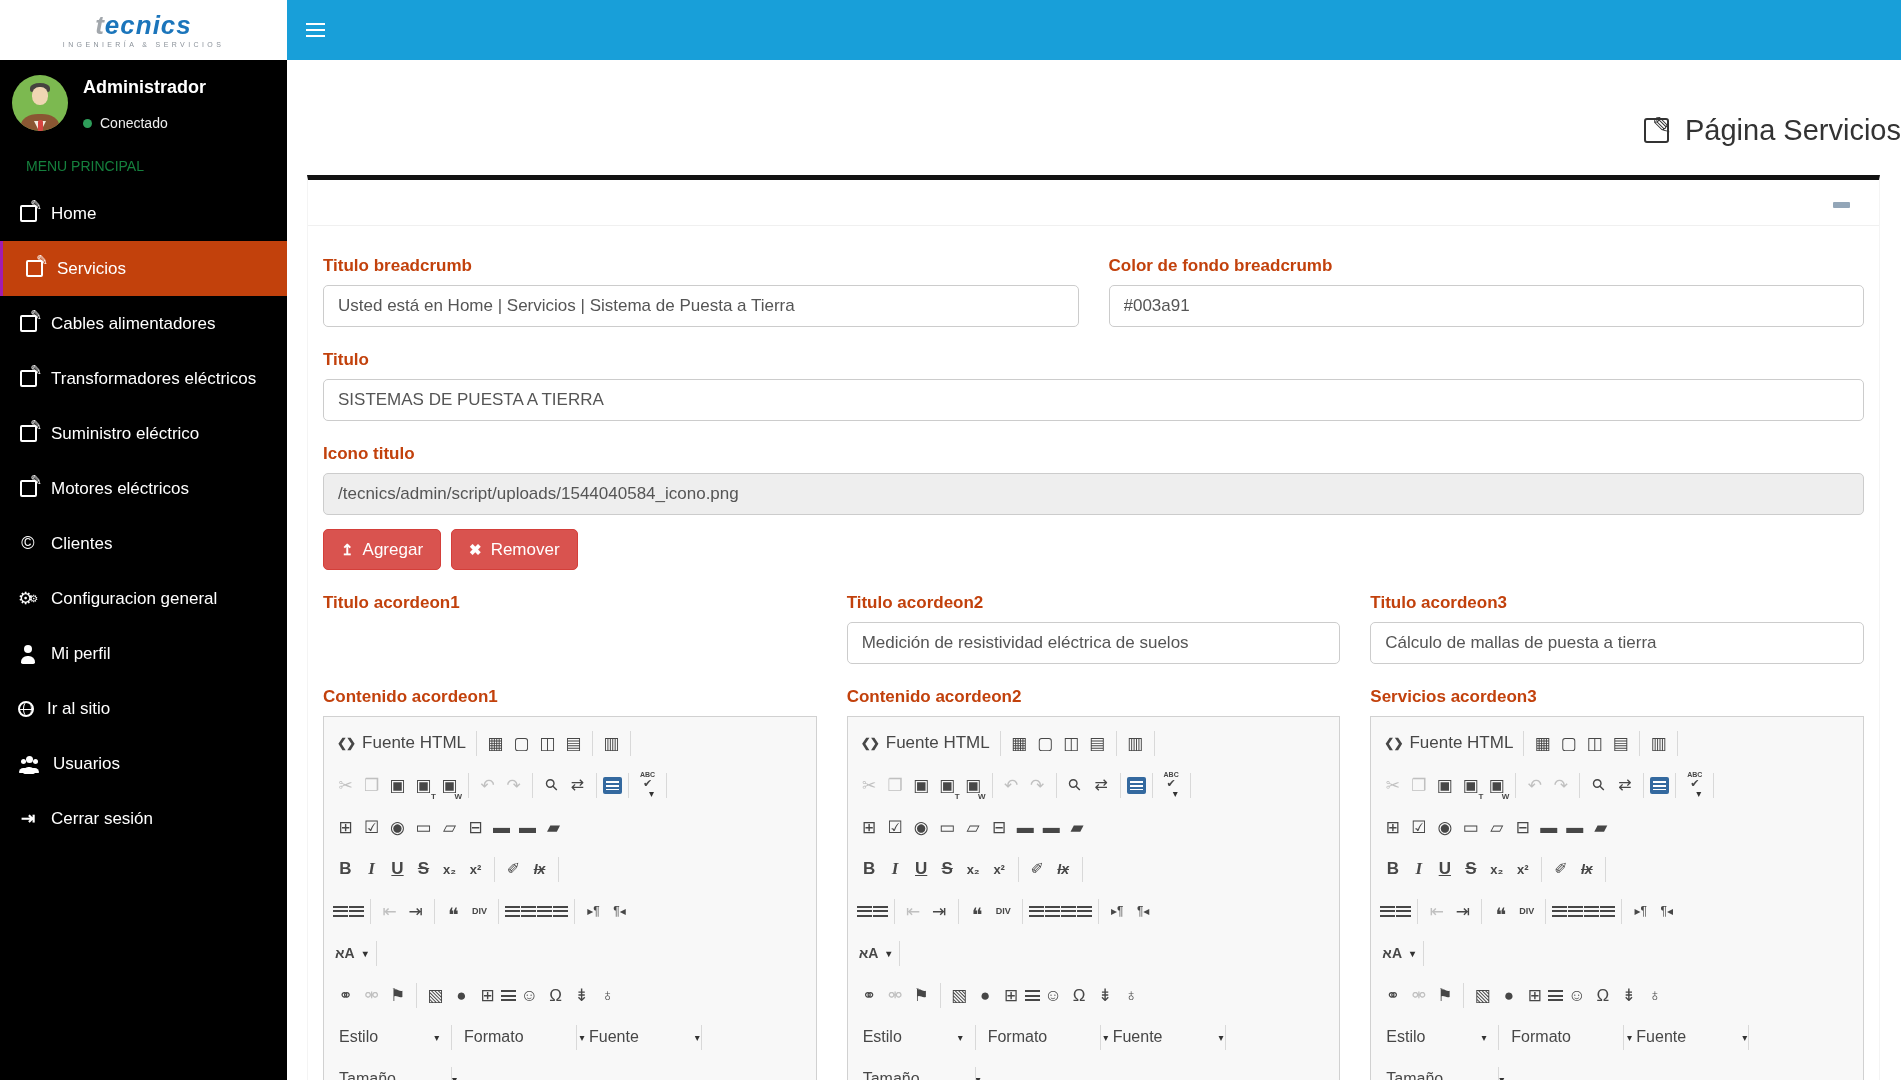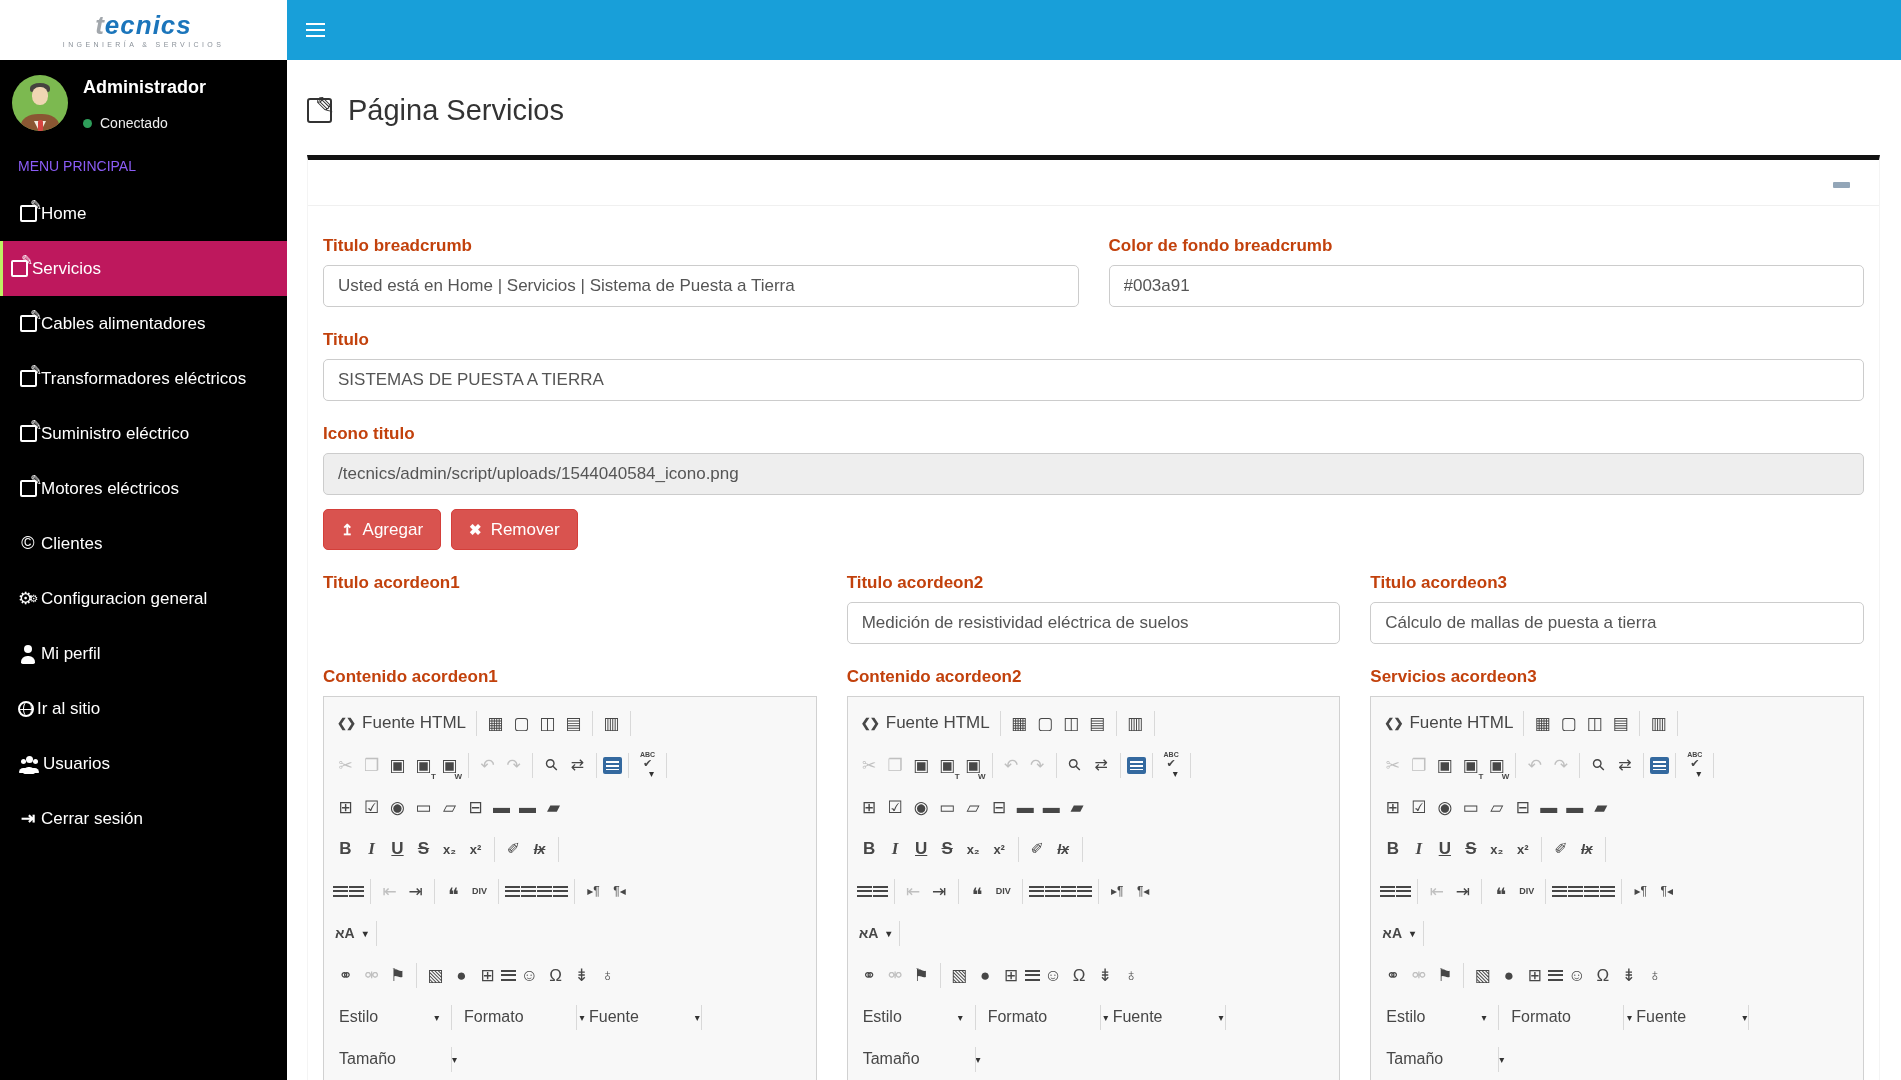--- a/index.html
+++ b/index.html
@@ -19,24 +19,24 @@
   .av-body { position:absolute; bottom:-7px; left:9px; width:38px; height:24px; background:#8a5733; border-radius:45% 45% 0 0; }
   .av-collar { position:absolute; bottom:-2px; left:22px; width:12px; height:12px; background:#f2ece0; clip-path:polygon(0 0,100% 0,50% 100%); }
   .av-tie { position:absolute; bottom:-2px; left:25.5px; width:5px; height:13px; background:#d64541; border-radius:2px; }
   .av-head { position:absolute; top:12px; left:20px; width:16px; height:18px; background:#f0d6b3; border-radius:45% 45% 48% 48%; }
   .av-hair { position:absolute; top:8px; left:18px; width:20px; height:10px; background:#46443f; border-radius:50% 50% 30% 30%; }
   .u-name { color:#fff; font-size:18px; font-weight:bold; }
   .u-status { display:flex; align-items:center; gap:8px; margin-top:17px; }
   .dot { width:9px; height:9px; border-radius:50%; background:#2e9e5a; }
   .u-status-label { color:#eee; font-size:14px; }
 
-  .menu-header { color:#8b5cf6; font-size:14px; padding:14px 18px 4px 18px; }
+  .menu-header { color:#15803d; font-size:14px; padding:14px 18px 4px 26px; }
   nav { margin-top:8px; }
-  .sidebar-item { display:flex; align-items:center; gap:3px; height:55px; padding:0 18px; color:#fff; font-size:17px; cursor:pointer; }
-  .sidebar-item.active { background:#be185d; border-left:3px solid #bef264; padding-left:6px; }
+  .sidebar-item { display:flex; align-items:center; gap:13px; height:55px; padding:0 18px; color:#fff; font-size:17px; cursor:pointer; }
+  .sidebar-item.active { background:#c2410c; border-left:3px solid #a21caf; padding-left:21px; }
   .s-icon { display:inline-flex; align-items:center; justify-content:center; width:20px; height:18px; color:#fff; flex:0 0 auto; }
 
   .i-edit { position:relative; }
   .i-edit::before { content:""; width:13px; height:13px; border:2px solid currentColor; border-radius:2px; display:block; }
   .i-edit::after { content:"✎"; position:absolute; top:-8px; right:-4px; font-size:14px; }
   .i-copyright::before { content:"©"; font-size:18px; }
   .i-gears::before { content:"⚙"; font-size:17px; }
   .i-gears::after { content:"⚙"; font-size:10px; margin-left:-4px; vertical-align:7px; }
   .i-user { position:relative; }
   .i-user::before { content:""; position:absolute; top:0px; left:6px; width:8px; height:8px; border-radius:50%; background:#fff; }
@@ -53,21 +53,21 @@
 
   
   .topbar { position:fixed; left:287px; top:0; width:1614px; height:60px; background:#189fd9; z-index:4; }
   .hamburger { width:56px; height:60px; display:flex; align-items:center; justify-content:center; cursor:pointer; }
   .hb { width:19px; height:2.5px; background:#fff; position:relative; display:block; }
   .hb::before, .hb::after { content:""; position:absolute; left:0; width:19px; height:2.5px; background:#fff; }
   .hb::before { top:-6px; } .hb::after { top:6px; }
 
   
   main { position:absolute; left:287px; top:60px; width:1614px; }
-  .page-title { display:flex; align-items:center; gap:15px; margin:34px 0 0 20px; font-size:29px; font-weight:normal; color:#333; }
+  .page-title { display:flex; align-items:center; gap:15px; margin:54px 0 0 20px; font-size:29px; font-weight:normal; color:#333;justify-content:flex-end; }
   .pt-icon { position:relative; width:26px; height:26px; color:#333; }
   .pt-icon::before { content:""; position:absolute; left:0; bottom:1px; width:21px; height:21px; border:2.5px solid #333; border-radius:3px; }
   .pt-icon::after { content:"✎"; position:absolute; top:-6px; right:-2px; font-size:24px; }
 
   .panel { margin:28px 21px 0 20px; background:#fff; border:1px solid #f4f4f4; border-top:5px solid #121212; }
   .panel-header { height:46px; position:relative; border-bottom:1px solid #f0f0f0; }
   .collapse-minus { position:absolute; right:29px; top:22px; width:17px; height:6px; background:#93a6b8; border-radius:1px; cursor:pointer; }
   .panel-body { padding:30px 15px 15px 15px; }
 
   .row2 { display:grid; grid-template-columns:1fr 1fr; gap:30px; }

